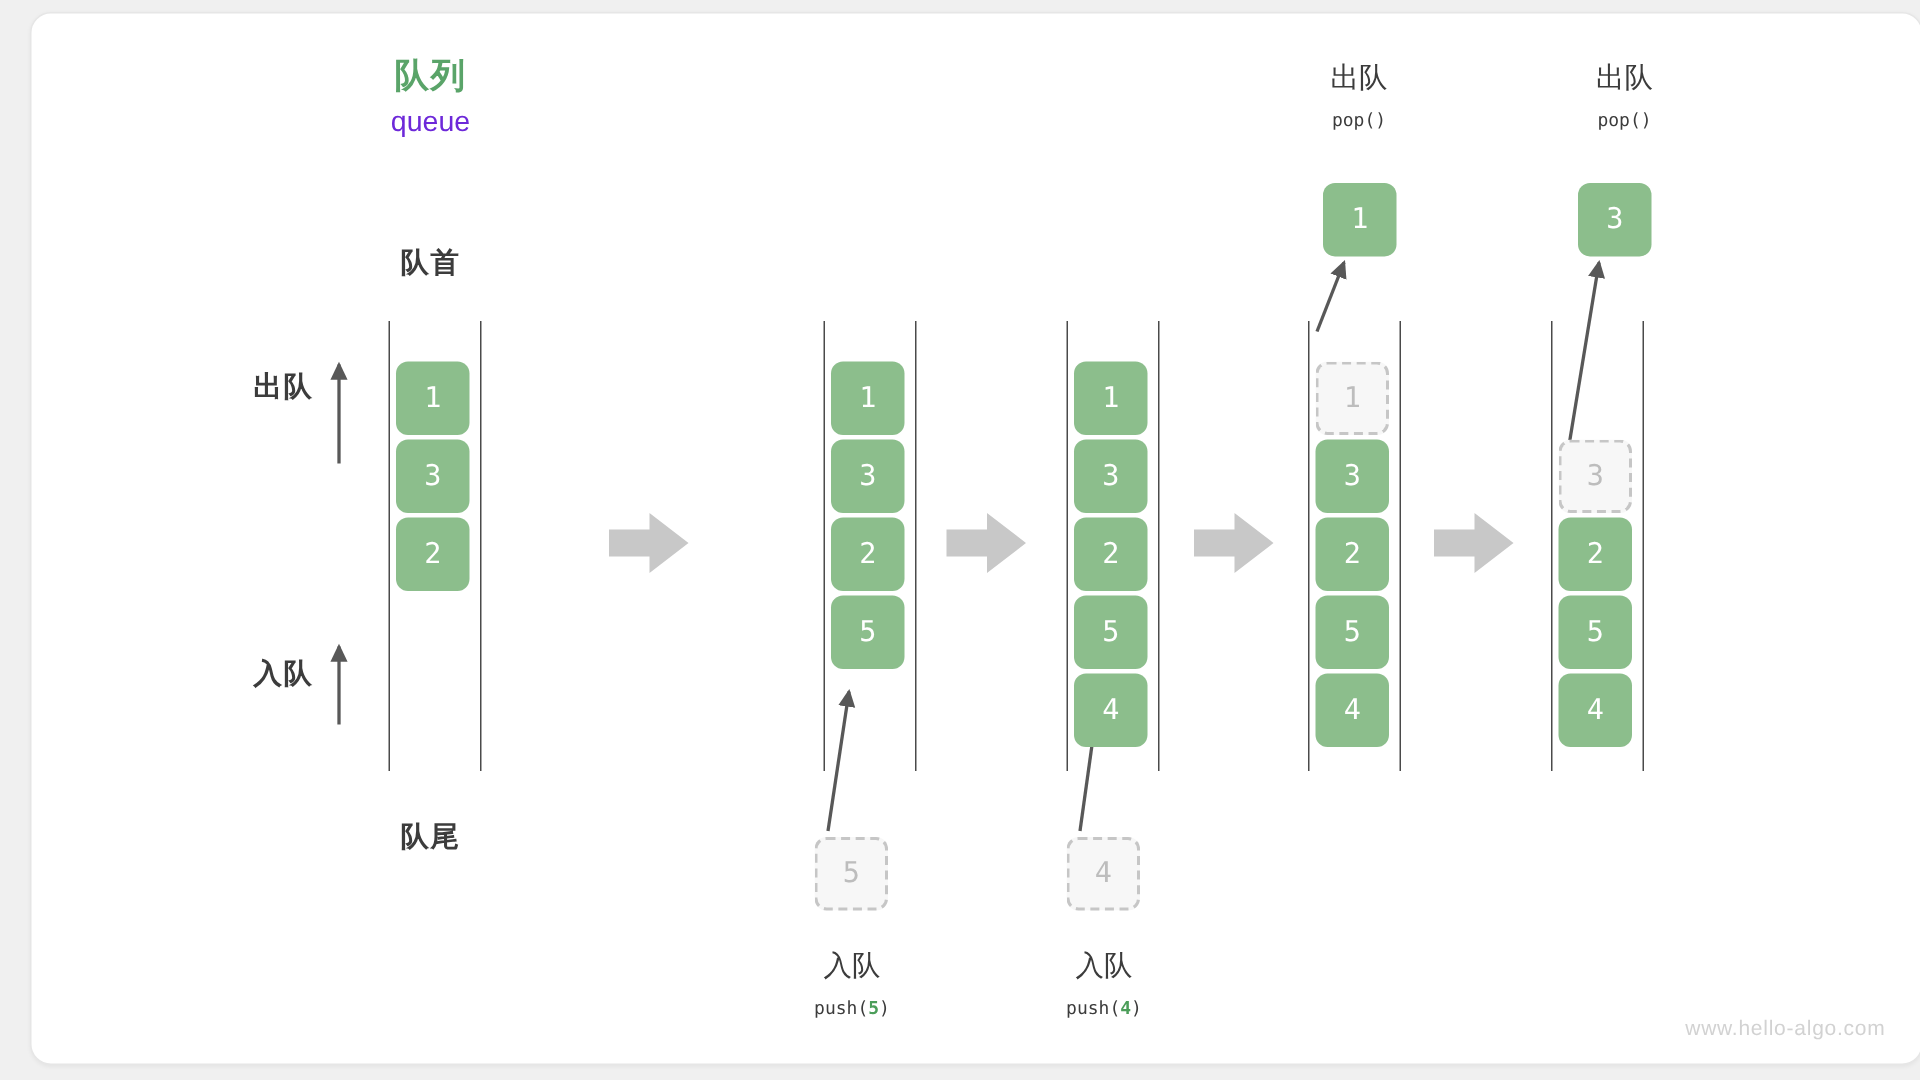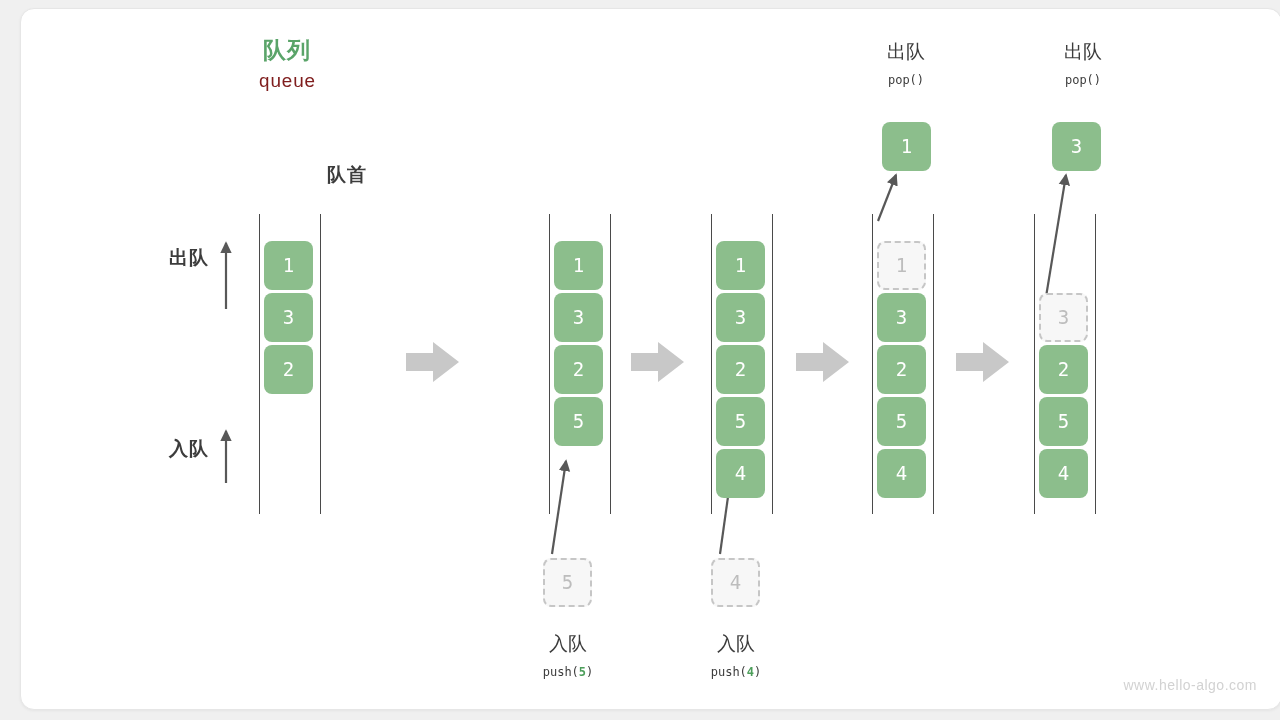--- a/index.html
+++ b/index.html
@@ -32,32 +32,32 @@
   .title-cn {
     font-size: 23px;
     font-weight: bold;
     color: #5aa469;
     letter-spacing: 1px;
     text-align: center;
     white-space: nowrap;
   }
   .title-en {
     font-size: 19px;
-    color: #7f1d1d;
-    font-family: Liberation Mono, monospace;
+    color: #6d28d9;
+    font-family: Liberation Sans, sans-serif;
     text-align: center;
     white-space: nowrap;
   }
   .lbl-bold {
     font-size: 19px;
     font-weight: bold;
     color: #3c3c3c;
     letter-spacing: 1px;
     white-space: nowrap;
-    text-align: right;
+    text-align: center;
   }
   .lbl-cn {
     font-size: 19px;
     color: #3c3c3c;
     white-space: nowrap;
     text-align: center;
   }
   .lbl-mono {
     font-size: 12px;
     color: #3c3c3c;
@@ -159,20 +159,21 @@
     </g>
     <g fill="#c8c8c8">
       <path d="M935,344 L962,344 L962,333 L988,353 L962,373 L962,362 L935,362 z"></path>
     </g>
   </svg>
 
   <div class="abs title-cn" style="left:186px; top:26px; width:160px;">队列</div>
   <div class="abs title-en" style="left:186px; top:62px; width:160px;">queue</div>
 
   <div class="abs lbl-bold" style="left:186px; top:153px; width:160px;">队首</div>
+  <div class="abs lbl-bold" style="left:186px; top:536px; width:160px;">队尾</div>
 
   <div class="abs lbl-bold" style="left:128px; top:236px; width:60px; text-align:right;">出队</div>
   <div class="abs lbl-bold" style="left:128px; top:427px; width:60px; text-align:right;">入队</div>
 
   <div class="rail" style="left:238px; top:205px; height:300px;"></div>
   <div class="rail" style="left:299px; top:205px; height:300px;"></div>
   <div class="cell" style="left:243px; top:232px;">1</div>
   <div class="cell" style="left:243px; top:284px;">3</div>
   <div class="cell" style="left:243px; top:336px;">2</div>
 

